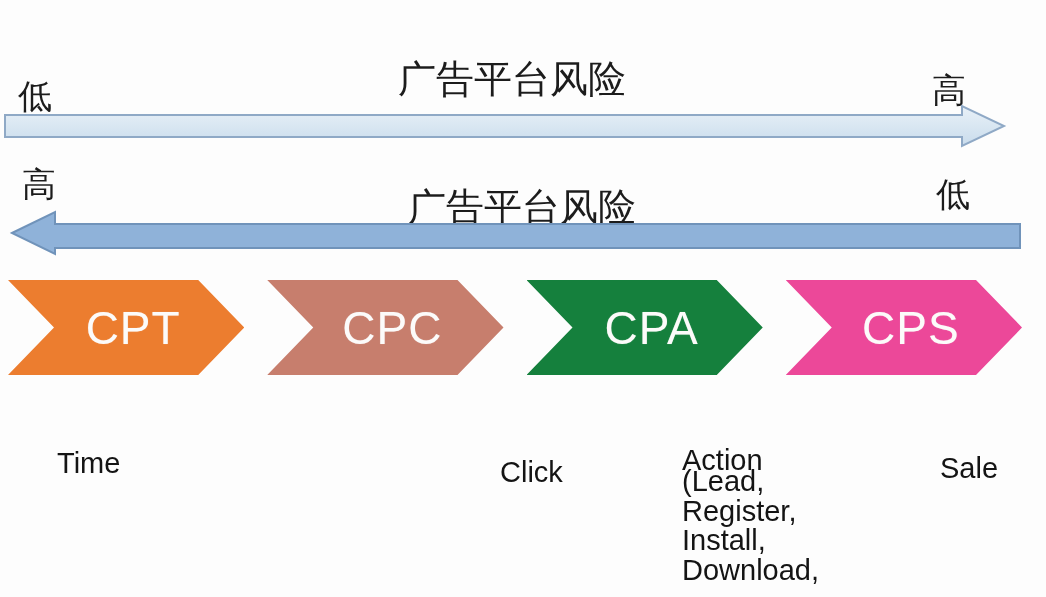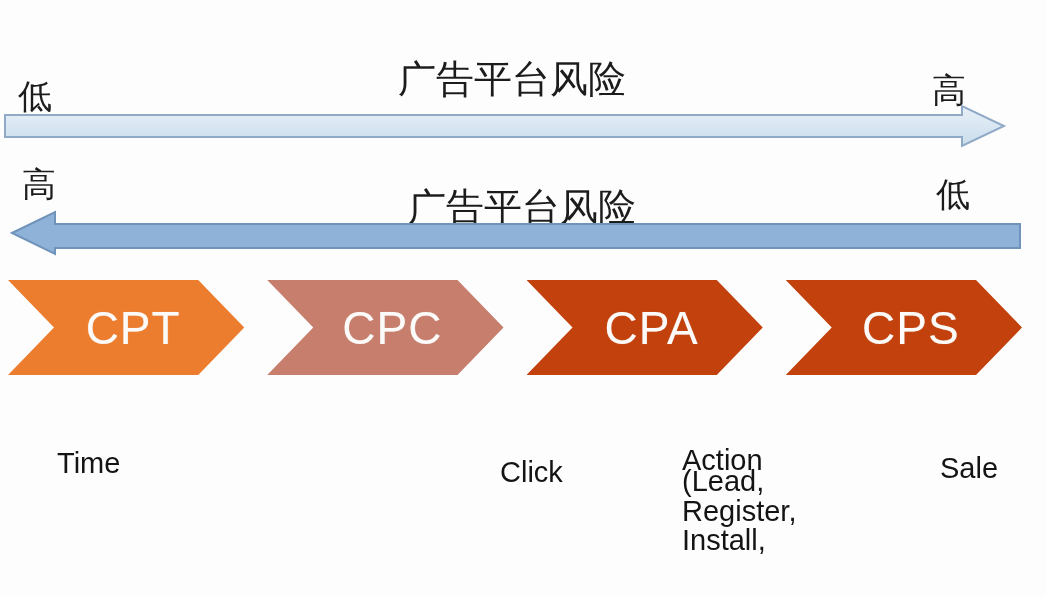--- a/index.html
+++ b/index.html
@@ -102,32 +102,33 @@
     <polygon points="12,25 55,4 55,16 1020,16 1020,40 55,40 55,46" stroke-width="2" fill="#8fb2d9" stroke="#7093ba"></polygon>
   </svg>
 
   <div class="chevron-row">
     <div class="chevron" style="background: rgb(236, 125, 47);">
       <span class="code">CPT</span>
     </div>
     <div class="chevron" style="background: rgb(199, 126, 109);">
       <span class="code">CPC</span>
     </div>
-    <div class="chevron" style="background: #c2410c;">
+    <div class="chevron" style="background: #15803d;">
       <span class="code">CPA</span>
     </div>
-    <div class="chevron" style="background: #c2410c;">
+    <div class="chevron" style="background: #ec4899;">
       <span class="code">CPS</span>
     </div>
   </div>
 
   <div class="meaning" id="label-time">Time</div>
   <div class="meaning" id="label-click">Click</div>
   <div class="meaning" id="label-action">Action</div>
   <div class="meaning" id="label-sale">Sale</div>
 
   <div class="action-details">
     <div>(Lead,</div>
     <div>Register,</div>
     <div>Install,</div>
+    <div>Download,</div>
   </div>
 
 </div>
 
 </body></html>

